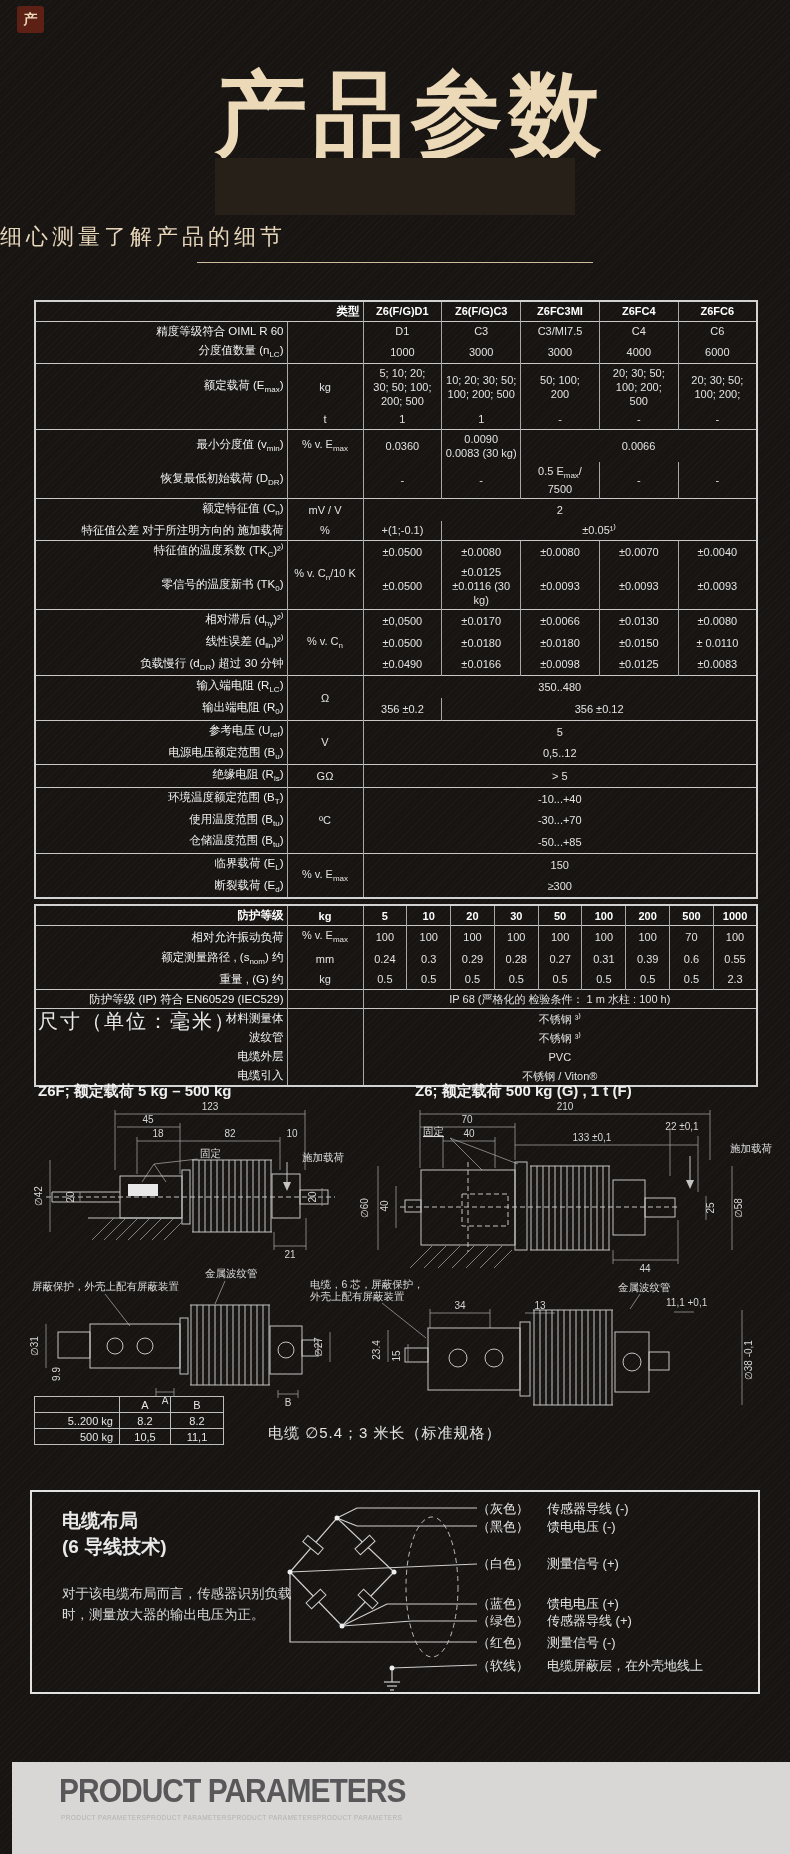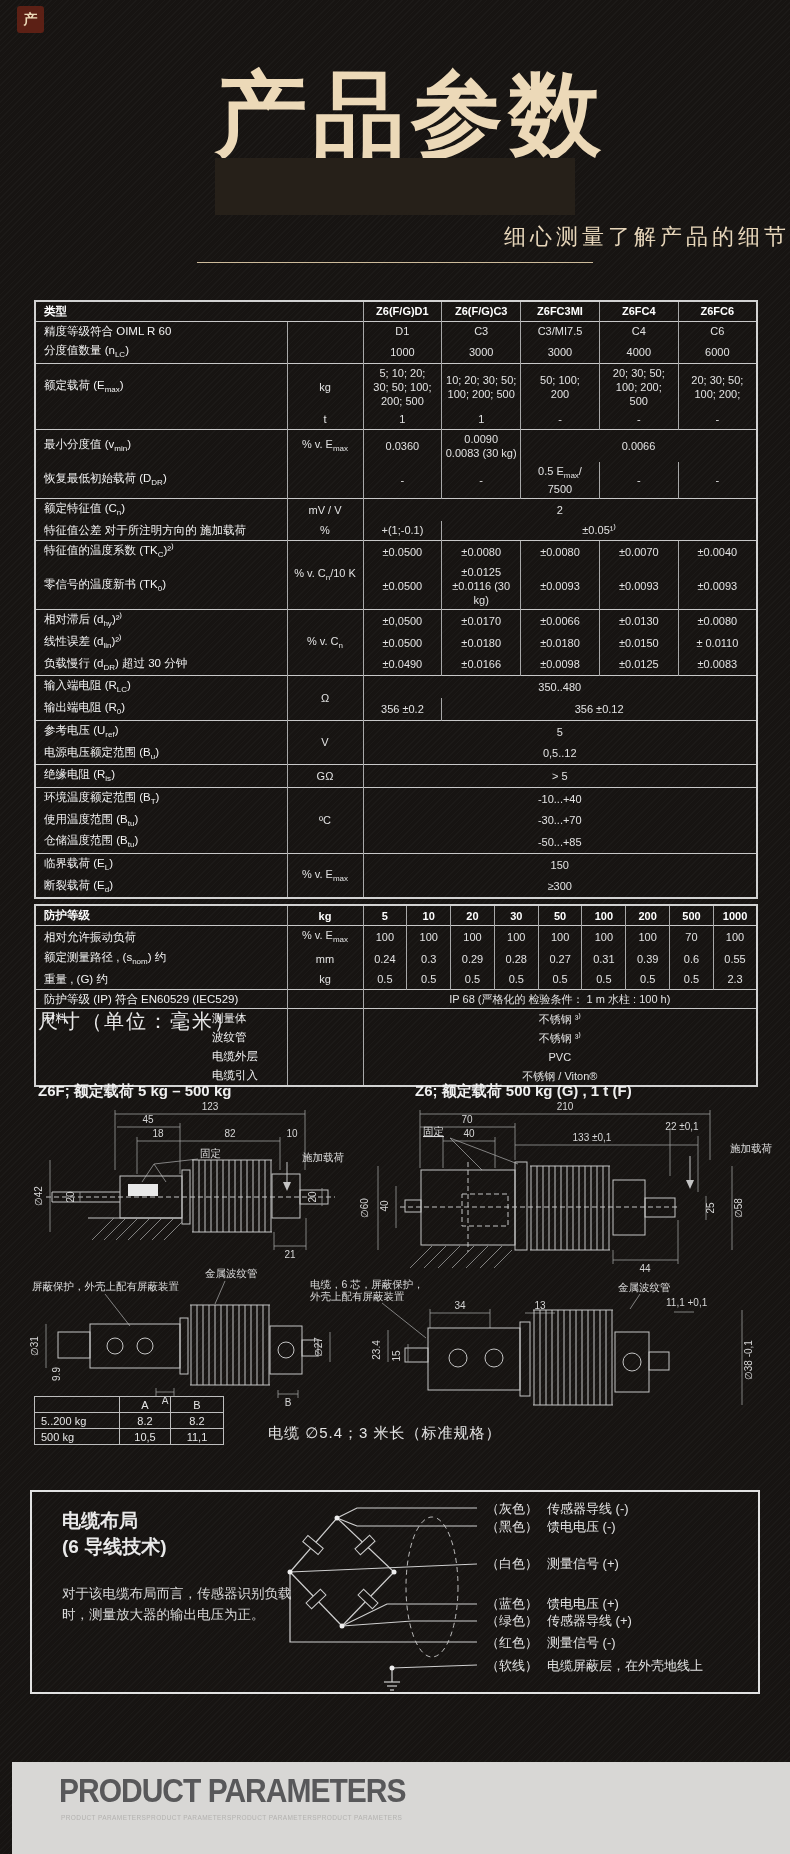--- a/index.html
+++ b/index.html
@@ -7,28 +7,28 @@
     position:relative;width:790px;height:1854px;margin:0 auto;overflow:hidden;
     background:#171412;
     background-image:repeating-linear-gradient(135deg, rgba(255,255,255,0.025) 0px, rgba(255,255,255,0.025) 1px, transparent 1px, transparent 4px);
     font-family:"Liberation Sans",sans-serif;color:#e6e6e6;
   }
   .logo{position:absolute;left:17px;top:6px;width:27px;height:27px;background:#5c2015;border-radius:3px;
         display:flex;align-items:center;justify-content:center;font-size:14px;color:#ecd9b8;font-weight:bold;}
   .title{position:absolute;left:0;top:52px;width:100%;text-align:center;font-size:92px;font-weight:bold;
          color:#ecd9b8;letter-spacing:6px;margin:16px;line-height:1;}
   .deco-box{position:absolute;left:215px;top:158px;width:360px;height:57px;background:#262019;}
-  .subtitle{position:absolute;left:0;top:222px;width:100%;text-align:right;font-size:22px;color:#e7d6ba;letter-spacing:4px;}
+  .subtitle{position:absolute;left:0;top:222px;width:100%;text-align:left;font-size:22px;color:#e7d6ba;letter-spacing:4px;}
   .subtitle-line{position:absolute;left:197px;top:262px;width:396px;height:1px;background:#cdbb9b;}
 
   
   .tables{position:absolute;left:34px;top:300px;width:722px;}
   table.spec{border-collapse:collapse;table-layout:fixed;width:722px;border:2px solid #d2d2d2;margin-bottom:5px;}
   table.spec td{padding:2px 3px;line-height:1.3;font-size:11px;vertical-align:middle;color:#e2e2e2;}
-  table.spec td.lbl{text-align:left;padding-left:8px;color:#f2f2f2;font-size:11.5px;}
+  table.spec td.lbl{text-align:right;padding-left:20px;color:#f2f2f2;font-size:11.5px;}
   table.spec td.unit{text-align:center;border-left:1px solid #a8a8a8;}
   table.spec td.val{text-align:center;border-left:1px solid #a8a8a8;}
   table.spec tr.gstart td{border-top:1px solid #c8c8c8;}
   table.spec tr:first-child td{border-top:none;}
   table.spec tr.hdr td{font-weight:bold;color:#ffffff;}
   table.spec .lm{display:inline-block;width:168px;}
   sub{font-size:8px;}
 
   
   .dim-title{position:absolute;left:38px;top:1008px;font-size:20px;color:#e8e8e8;letter-spacing:2px;}
@@ -38,30 +38,30 @@
   svg .dl2{stroke:#9d9d9d;stroke-width:0.8;fill:none;}
   svg .dash{stroke-dasharray:5 3;}
   svg .dt{fill:#d6d6d6;font-size:10px;font-family:"Liberation Sans",sans-serif;}
   svg .dtc{fill:#dcdcdc;font-size:10.5px;font-family:"Liberation Sans",sans-serif;}
   svg .ah{fill:#c4c4c4;stroke:none;}
   svg .plate{fill:#e8e8e8;stroke:none;}
   svg .rbox{fill:#171412;stroke:#cccccc;stroke-width:1;}
 
   .ab-table{position:absolute;left:34px;top:1396px;border-collapse:collapse;}
   .ab-table td{border:1px solid #bdbdbd;font-size:11px;color:#e6e6e6;padding:1px 6px;text-align:center;height:13px;}
-  .ab-table td:first-child{width:72px;text-align:left;}
+  .ab-table td:first-child{width:72px;text-align:right;}
   .ab-table td:nth-child(2){width:38px;} .ab-table td:nth-child(3){width:40px;}
   .cable-note{position:absolute;left:268px;top:1424px;font-size:15px;color:#e4e4e4;letter-spacing:1px;}
 
   
   .cable-box{position:absolute;left:30px;top:1490px;width:726px;height:200px;border:2px solid #e2e2e2;}
   .cable-box .cb-title{position:absolute;left:30px;top:16px;font-size:19px;font-weight:bold;color:#e9e9e9;line-height:1.35;}
   .cable-box .cb-desc{position:absolute;left:30px;top:92px;width:250px;font-size:13.5px;color:#d8d8d8;line-height:1.55;}
   .wire-row{position:absolute;display:flex;font-size:13px;color:#e2e2e2;white-space:nowrap;}
-  .wire-color{width:70px;text-align:center;}
+  .wire-color{width:70px;}
   .bridge-svg{position:absolute;left:0;top:0;}
 
   
   .footer{position:absolute;left:12px;top:1762px;width:790px;height:92px;background:#d8d7d5;}
   .footer .f-title{position:absolute;left:47px;top:11px;font-size:30px;font-weight:bold;color:#58585a;letter-spacing:-1px;transform:scaleY(1.08);transform-origin:left top;}
   .footer .f-sub{position:absolute;left:49px;top:52px;font-size:6.5px;color:#b3b2b0;letter-spacing:0.4px;}
 </style>
 </head>
 <body>
 

